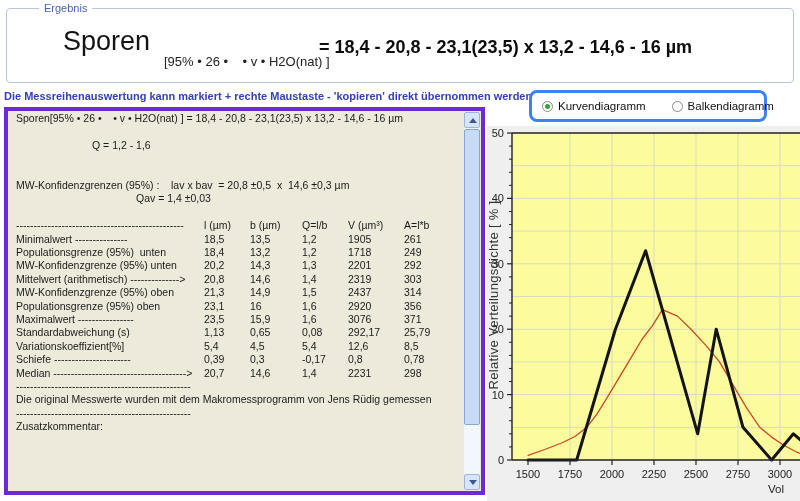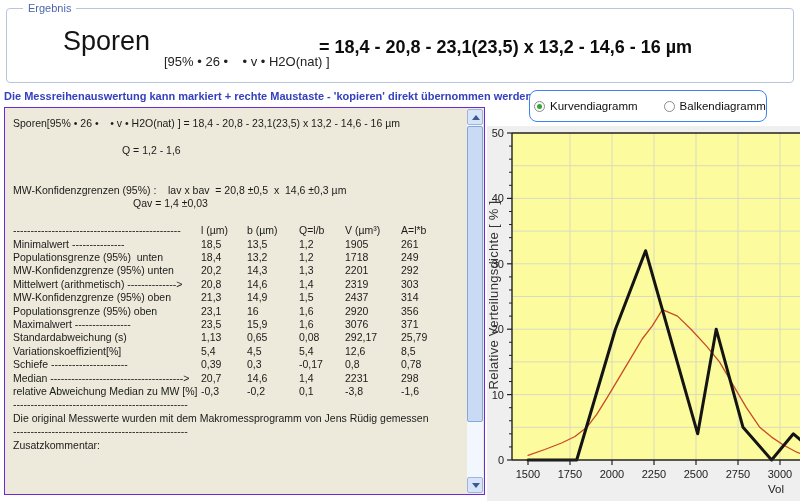--- a/index.html
+++ b/index.html
@@ -3,54 +3,54 @@
 <meta charset="utf-8">
 <style>
   html,body{margin:0;padding:0;}
   body{
     width:800px;height:501px;position:relative;overflow:hidden;
     background:#ffffff;font-family:"Liberation Sans",sans-serif;color:#1a1a1a;
   }
   
   .fieldset{position:absolute;left:6px;top:8px;width:786px;height:73px;
     border:1px solid #B7C5DD;border-radius:4px;background:#fff;}
-  .legend{position:absolute;left:16px;top:-7px;background:#fff;padding:0 5px;
+  .legend{position:absolute;left:32px;top:-7px;background:#fff;padding:0 5px;
     font-size:11px;color:#4A66AE;}
   .sp-name{position:absolute;left:56px;top:17px;font-size:27px;color:#141414;text-align:center;}
   .sp-sub{position:absolute;left:148px;top:45px;font-size:13px;color:#222;white-space:pre;padding-left:9px;}
   .sp-formula{position:absolute;left:312px;top:28px;font-size:18px;font-weight:bold;color:#0d0d0d;}
   
   .instruction{position:absolute;left:4px;top:90px;font-size:11px;font-weight:bold;color:#3540BE;}
   
   .report{position:absolute;left:4px;top:107px;width:481px;height:388px;
-    background:#EDEADB;border:1px solid #6d28d9;box-sizing:border-box;
-    padding:9px 20px 0 8px;font-size:10.5px;color:#1a1a1a;overflow:hidden;}
+    background:#EDEADB;border:4px solid #6d28d9;box-sizing:border-box;
+    padding:1px 20px 0 8px;font-size:10.5px;color:#1a1a1a;overflow:hidden;}
   .rline{line-height:13.4px;white-space:pre;}
   .rblank{height:13.4px;}
-  .q-line{margin-left:109px;}
+  .q-line{margin-left:76px;}
   .ind-line{margin-left:120px;}
   .trow{display:grid;grid-template-columns:188px 46px 52px 46px 56px 1fr;
     line-height:13.4px;white-space:pre;}
   #report-rows{}
   
   .sbar{position:absolute;top:1px;right:1px;bottom:1px;width:16px;background:#F2F6FD;}
   .sb-btn{position:absolute;left:0;width:16px;height:16px;background:#D8E4F8;
     border:1px solid #9DB5DE;box-sizing:border-box;border-radius:2px;}
   .sb-up{top:0;} .sb-down{bottom:0;}
   .tri{position:absolute;left:4px;width:0;height:0;}
   .tri-up{top:5px;border-left:4px solid transparent;border-right:4px solid transparent;
     border-bottom:5px solid #3A5894;}
   .tri-down{top:5px;border-left:4px solid transparent;border-right:4px solid transparent;
     border-top:5px solid #3A5894;}
   .sb-thumb{position:absolute;left:0;top:17px;width:16px;height:296px;background:#C9DAF4;
     border:1px solid #86A7DB;box-sizing:border-box;border-radius:2px;}
   
   .radio-group{position:absolute;left:529px;top:90px;width:238px;height:32px;
-    border:1px solid #3b82f6;border-radius:8px;background:#fff;
-    display:flex;align-items:center;gap:26px;padding-left:4px;box-sizing:border-box;}
+    border:3px solid #3b82f6;border-radius:8px;background:#fff;
+    display:flex;align-items:center;gap:26px;padding-left:10px;box-sizing:border-box;}
   .radio-option{display:flex;align-items:center;gap:5px;font-size:11.5px;color:#111;cursor:default;}
   .radio-circle{width:11px;height:11px;border:1px solid #8a8a8a;border-radius:50%;
     background:#fff;position:relative;box-sizing:border-box;flex:0 0 auto;}
   .radio-circle.on::after{content:"";position:absolute;left:2px;top:2px;right:2px;bottom:2px;
     background:#35A335;border-radius:50%;}
   
   .chart-panel{position:absolute;left:487px;top:126px;width:313px;height:375px;background:#EFEFEF;}
   .chart-panel svg{position:absolute;left:0;top:0;}
   svg text{font-family:"Liberation Sans",sans-serif;}
   .tick{font-size:11px;fill:#222;}
@@ -93,21 +93,20 @@
       <div class="trow"><span>Mittelwert (arithmetisch) --------------&gt;</span><span>20,8</span><span>14,6</span><span>1,4</span><span>2319</span><span>303</span></div>
       <div class="trow"><span>MW-Konfidenzgrenze (95%) oben</span><span>21,3</span><span>14,9</span><span>1,5</span><span>2437</span><span>314</span></div>
       <div class="trow"><span>Populationsgrenze (95%) oben</span><span>23,1</span><span>16</span><span>1,6</span><span>2920</span><span>356</span></div>
       <div class="trow"><span>Maximalwert ----------------</span><span>23,5</span><span>15,9</span><span>1,6</span><span>3076</span><span>371</span></div>
       <div class="trow"><span></span><span></span><span></span><span></span><span></span><span></span></div>
       <div class="trow"><span>Standardabweichung (s)</span><span>1,13</span><span>0,65</span><span>0,08</span><span>292,17</span><span>25,79</span></div>
       <div class="trow"><span>Variationskoeffizient[%]</span><span>5,4</span><span>4,5</span><span>5,4</span><span>12,6</span><span>8,5</span></div>
       <div class="trow"><span>Schiefe ----------------------</span><span>0,39</span><span>0,3</span><span>-0,17</span><span>0,8</span><span>0,78</span></div>
       <div class="trow"><span></span><span></span><span></span><span></span><span></span><span></span></div>
       <div class="trow"><span>Median --------------------------------------&gt;</span><span>20,7</span><span>14,6</span><span>1,4</span><span>2231</span><span>298</span></div>
-      <div class="trow"><span>relative Abweichung Median zu MW [%]</span><span>-0,3</span><span>-0,2</span><span>0,1</span><span>-3,8</span><span>-1,6</span></div>
     </div>
   <div class="rline">--------------------------------------------------</div>
   <div class="rline">Die original Messwerte wurden mit dem Makromessprogramm von Jens Rüdig gemessen</div>
   <div class="rline">--------------------------------------------------</div>
   <div class="rline">Zusatzkommentar:</div>
 
   <div class="sbar">
     <div class="sb-btn sb-up">
       <span class="tri tri-up"></span>
     </div>

